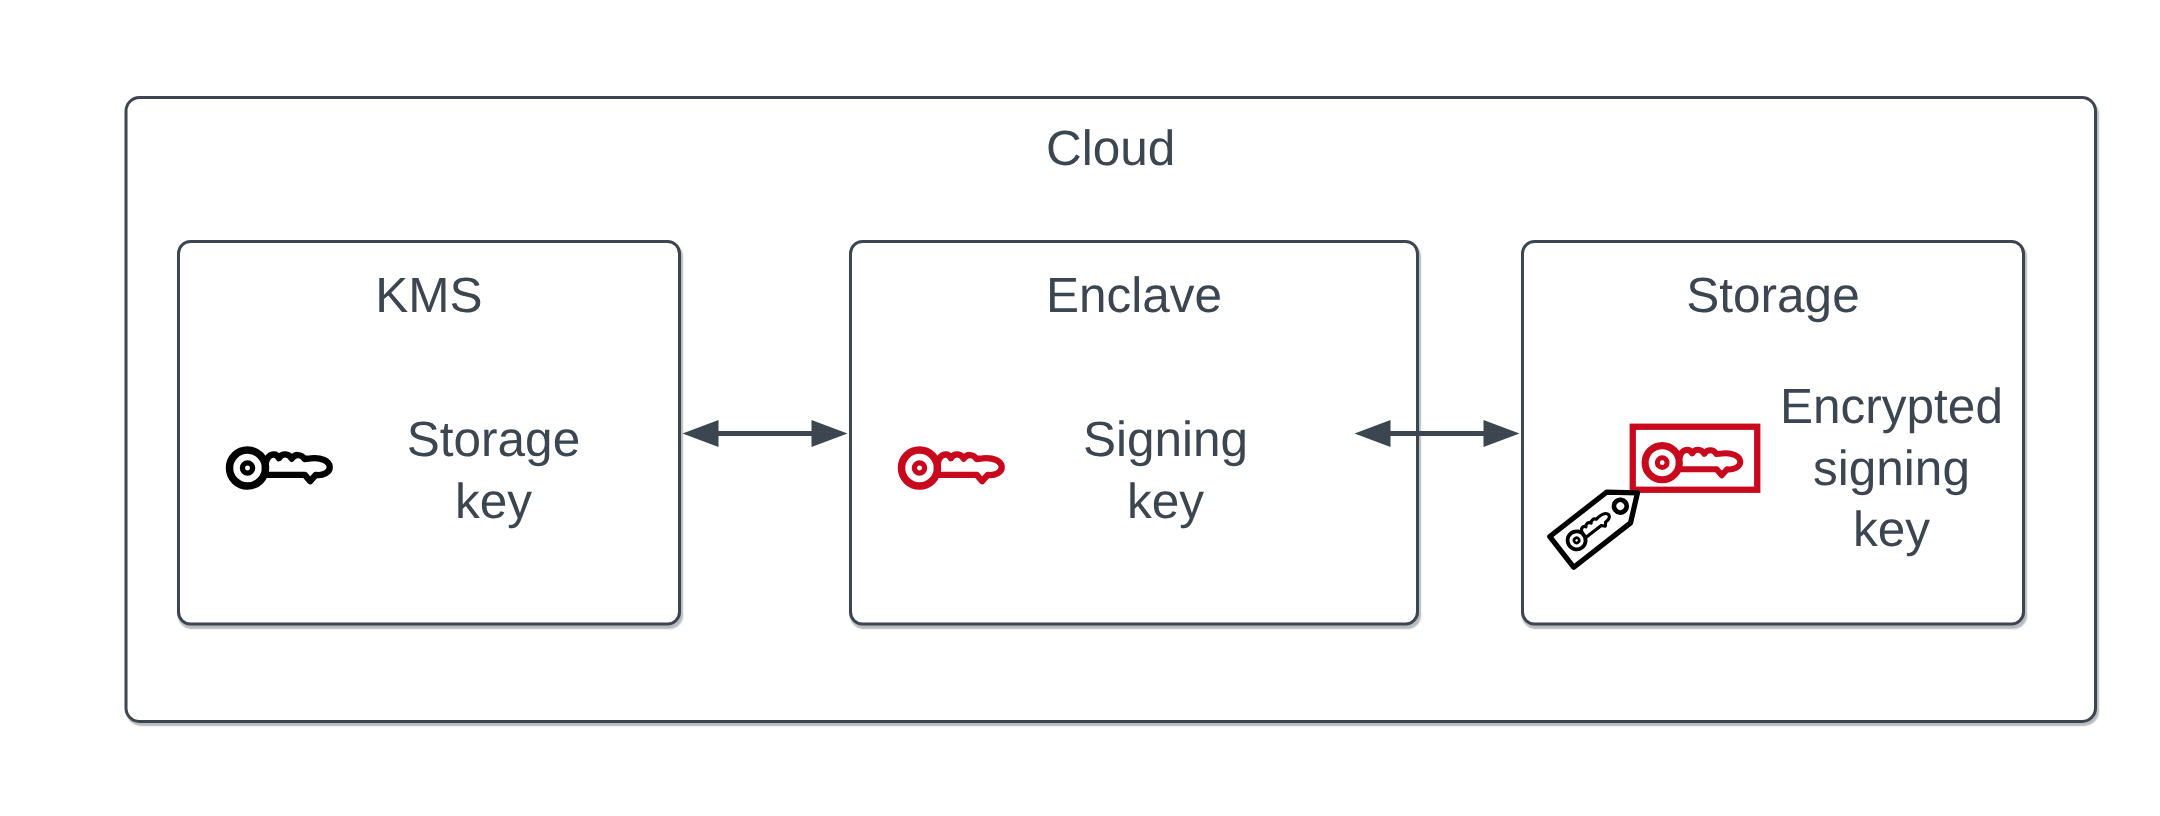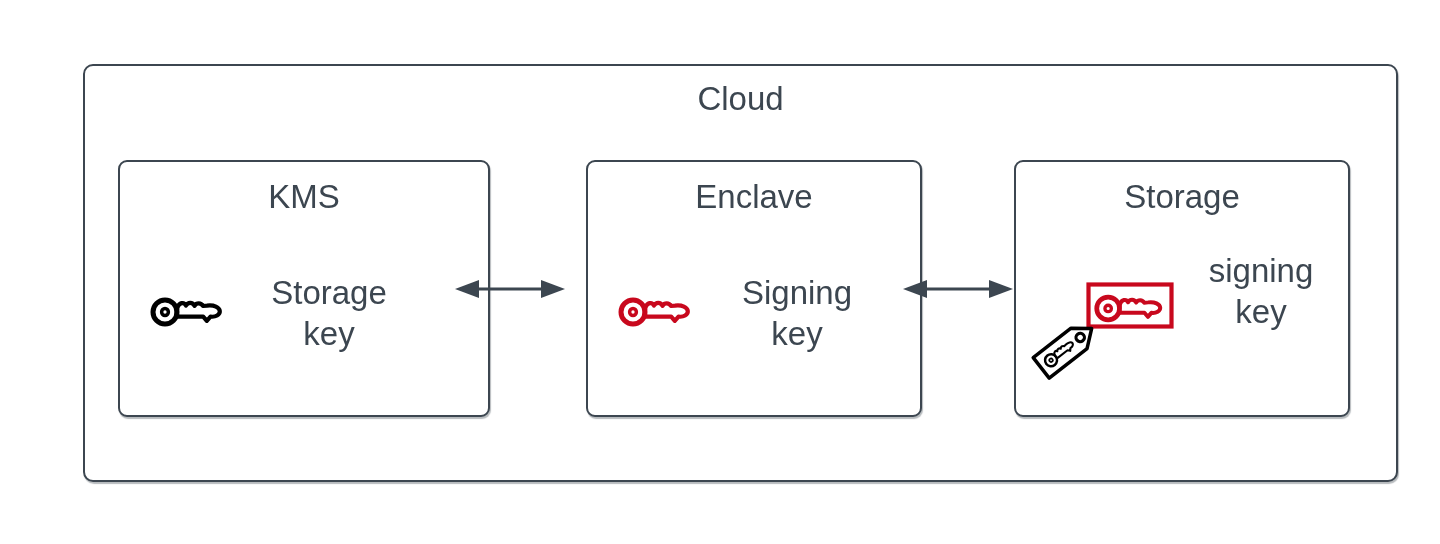--- a/index.html
+++ b/index.html
@@ -22,22 +22,22 @@
   .cloud-title{
     position:absolute;top:12px;left:0;right:0;
     text-align:center;font-size:33px;line-height:41px;
   }
   .node{
     position:absolute;top:94px;width:332px;height:253px;
     border:2px solid var(--stroke,#3C4650);
     border-radius:9px;background:#ffffff;
     box-shadow:1px 2px 1px rgba(50,60,70,.35);
   }
-  .node-kms{left:33px;padding-left:36px;}
-  .node-enclave{left:501px;}
+  .node-kms{left:33px;}
+  .node-enclave{left:481px;padding-left:44px;}
   .node-storage{left:929px;}
   .node-title{
     position:absolute;top:14px;left:0;right:0;
     text-align:center;font-size:33px;line-height:41px;
   }
   .node-label{
     position:absolute;left:104px;top:110px;width:210px;
     text-align:center;font-size:33px;line-height:41px;
   }
   .node-label span{display:block;}
@@ -129,18 +129,19 @@
         <svg class="key-tag" viewBox="0 0 76 70">
           <g transform="translate(38,35) rotate(-38)">
             <path d="M-34 -13 L14 -13 L30 0 L14 13 L-34 13 Z" class="s-black nf" stroke-width="3.5" stroke-linejoin="round"></path>
             <circle cx="15.5" cy="0" r="4.2" class="s-black nf" stroke-width="3.2"></circle>
             <use href="#key" class="s-black" transform="translate(-30,-15.5) scale(0.5)"></use>
           </g>
         </svg>
       </div>
 
       <div class="node-label">
+        <span>Encrypted</span>
         <span>signing</span>
         <span>key</span>
       </div>
     </div>
   </div>
 </div>
 
 </body></html>

